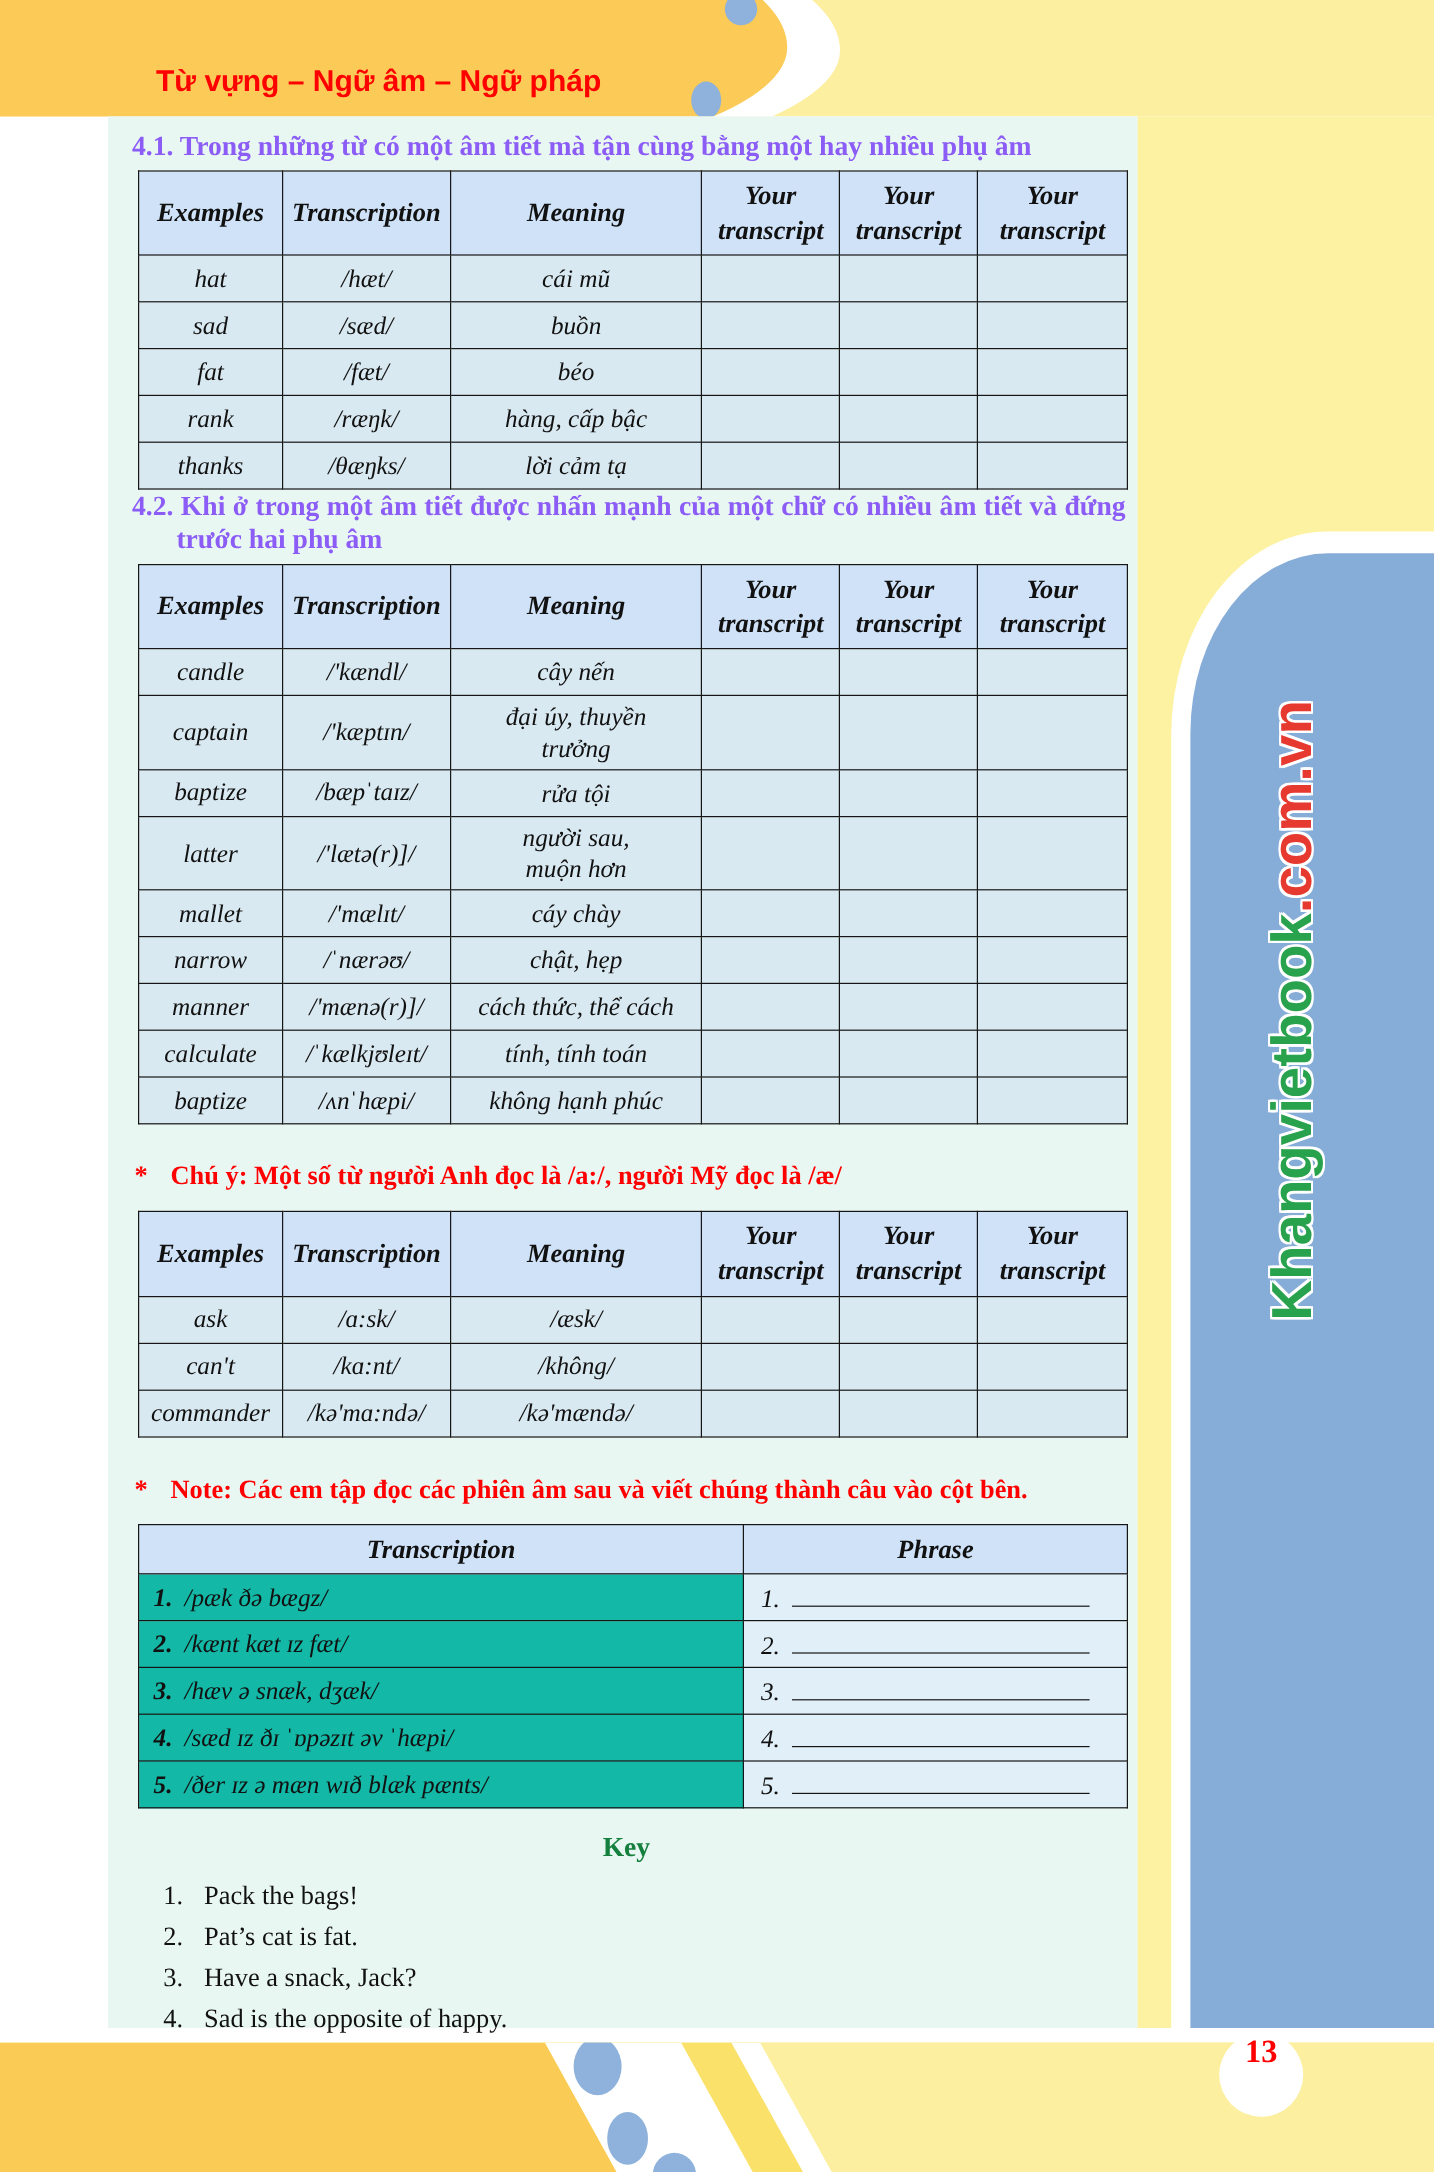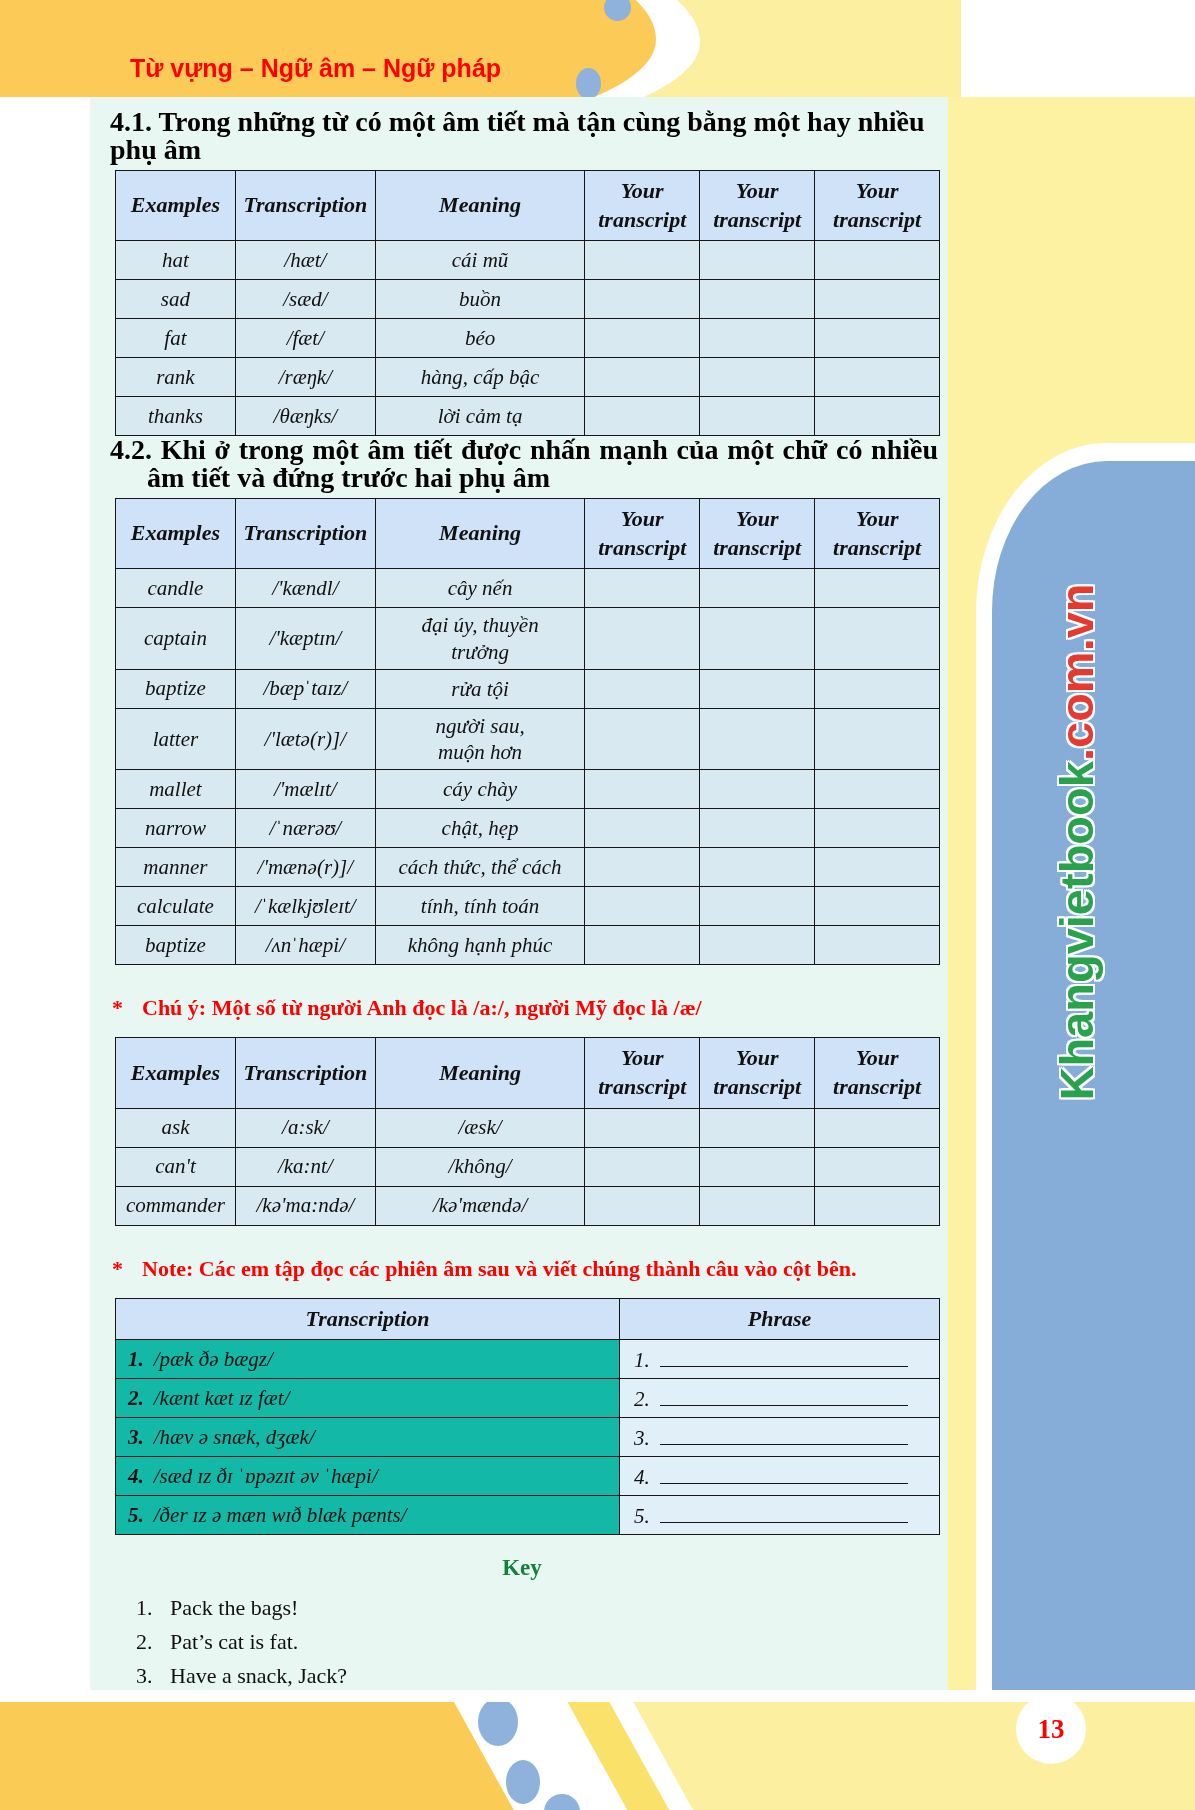--- a/index.html
+++ b/index.html
@@ -5,32 +5,32 @@
   html,body{margin:0;padding:0;}
   body{
     position:relative;
     width:1195px;height:1810px;
     background:#ffffff;
     font-family:"Liberation Serif","DejaVu Serif",serif;
     color:#111;
     overflow:hidden;
   }
   
-  .top-band{position:absolute;left:0;top:0;width:961px;height:97px;background:#FCEFA0;overflow:hidden;}
+  .top-band{position:absolute;left:0;top:0;width:1195px;height:97px;background:#FCEFA0;overflow:hidden;}
   .band-white-blob{position:absolute;left:-70px;top:-55px;width:770px;height:205px;background:#ffffff;
     border-radius:0 58% 100% 0 / 0 90% 100% 0;}
   .band-orange-blob{position:absolute;left:-70px;top:-55px;width:726px;height:200px;background:#FBCA57;
     border-radius:0 58% 100% 0 / 0 90% 100% 0;}
   .dot{position:absolute;background:#8EB2DB;border-radius:50%;}
   .tab-title{position:absolute;left:130px;top:54px;font-family:"Liberation Sans","DejaVu Sans",sans-serif;
     font-size:25px;font-weight:600;color:#FF0000;letter-spacing:0px;}
   
   .content{position:absolute;left:90px;top:97px;width:858px;height:1593px;background:#E9F7F2;
     box-sizing:border-box;padding:4px 8px 0 14px;}
-  .sec-title{color:#000000;font-weight:bold;font-size:28px;line-height:28px;margin:7px 0 6px 6px;}
+  .sec-title{color:#8b5cf6;font-weight:bold;font-size:23px;line-height:28px;margin:7px 0 6px 6px;}
   .sec-title.hang{padding-left:37px;text-indent:-37px;text-align:justify;margin-top:0;margin-right:2px;}
   table{border-collapse:collapse;margin-left:11px;table-layout:fixed;font-style:italic;}
   table,th,td{border:1.6px solid #161616;}
   th{background:#CFE2F7;font-size:22px;font-weight:bold;line-height:1.3;padding:6px 2px;}
   td{background:#D9E9F1;font-size:21px;text-align:center;padding:4px 3px;height:30px;}
   .meaning{white-space:pre-line;line-height:1.25;}
   .w-ex{width:120px;}.w-tr{width:140px;}.w-me{width:210px;}.w-y1{width:115px;}.w-y2{width:115px;}.w-y3{width:125px;}
   .note{display:flex;color:#FF0000;font-weight:bold;font-size:22px;margin:30px 0 16px 8px;}
   .note .star{width:30px;flex:0 0 30px;}
   
@@ -56,21 +56,21 @@
     text-shadow:2px 0 0 #fff,-2px 0 0 #fff,0 2px 0 #fff,0 -2px 0 #fff,2px 2px 0 #fff,-2px -2px 0 #fff,2px -2px 0 #fff,-2px 2px 0 #fff;}
   .wm-green{color:#28A24C;}
   .wm-red{color:#E6392F;}
   
   .bottom-band{position:absolute;left:0;top:1702px;width:1195px;height:108px;background:#FCEFA0;overflow:hidden;}
   .bb-orange{position:absolute;inset:0;background:#FACB55;clip-path:polygon(0 0,38% 0,43% 100%,0 100%);}
   .bb-white1{position:absolute;inset:0;background:#ffffff;clip-path:polygon(38% 0,47.5% 0,52.5% 100%,43% 100%);}
   .bb-yellow{position:absolute;inset:0;background:#FAE16A;clip-path:polygon(47.5% 0,51% 0,56% 100%,52.5% 100%);}
   .bb-white2{position:absolute;inset:0;background:#ffffff;clip-path:polygon(51% 0,53% 0,58% 100%,56% 100%);}
   .page-circle{position:absolute;left:1016px;top:1694px;width:70px;height:70px;background:#ffffff;border-radius:50%;
-    display:flex;align-items:center;justify-content:center;z-index:5;}
+    display:flex;justify-content:center;z-index:5;}
   .page-num{color:#FF0000;font-weight:bold;font-size:27px;}
 </style>
 </head>
 <body>
 
 <div class="top-band">
   <div class="band-white-blob"></div>
   <div class="band-orange-blob"></div>
   <div class="dot" style="left:604px;top:-6px;width:27px;height:27px;"></div>
   <div class="dot" style="left:576px;top:68px;width:25px;height:31px;"></div>

